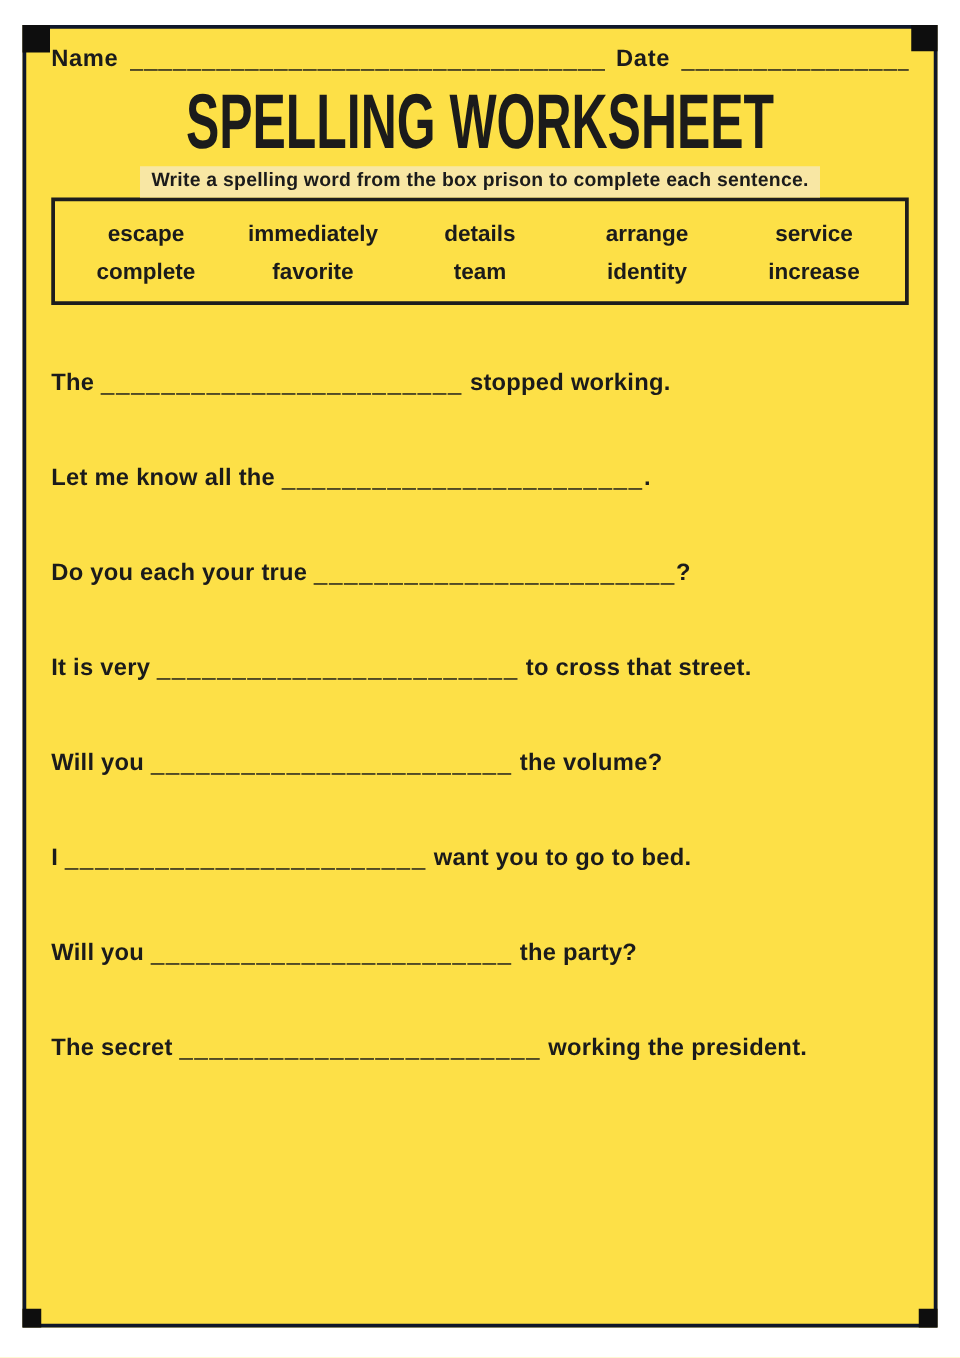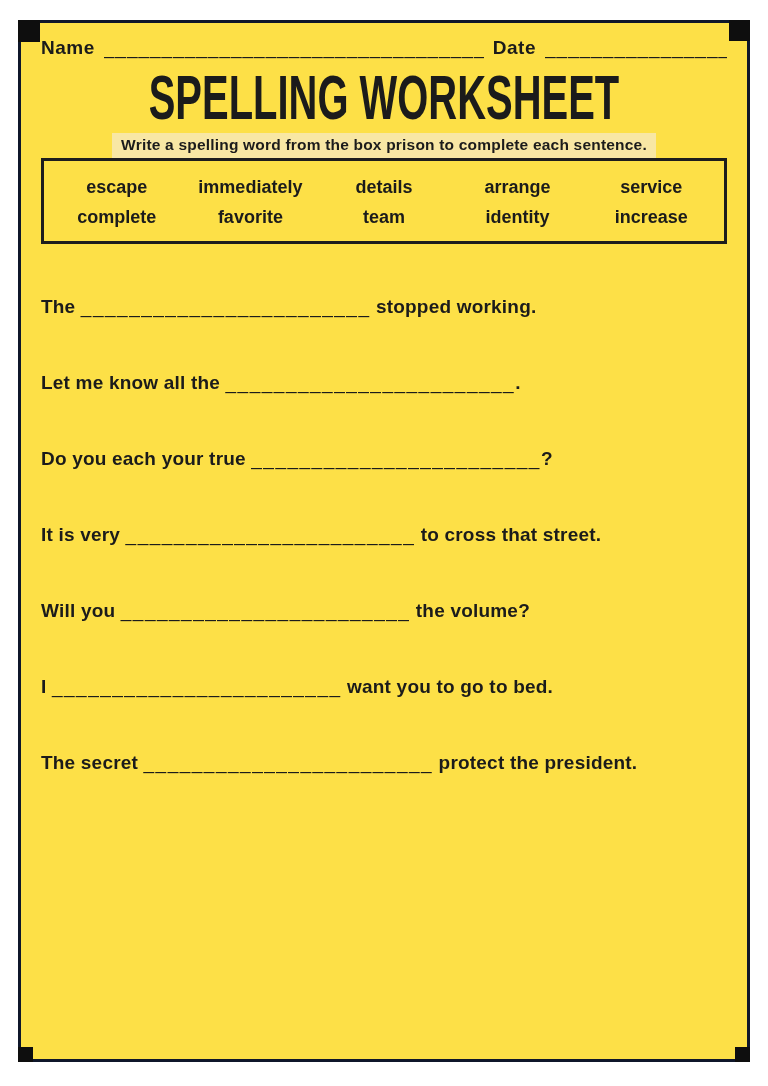--- a/index.html
+++ b/index.html
@@ -139,17 +139,18 @@
       </div>
     </div>
 
     <div class="sentences">
       <div class="sentence"><span>The </span><span class="blank">________________________</span><span> stopped working.</span></div>
       <div class="sentence"><span>Let me know all the </span><span class="blank">________________________</span><span>.</span></div>
       <div class="sentence"><span>Do you each your true </span><span class="blank">________________________</span><span>?</span></div>
       <div class="sentence"><span>It is very </span><span class="blank">________________________</span><span> to cross that street.</span></div>
       <div class="sentence"><span>Will you </span><span class="blank">________________________</span><span> the volume?</span></div>
       <div class="sentence"><span>I </span><span class="blank">________________________</span><span> want you to go to bed.</span></div>
-      <div class="sentence"><span>The secret </span><span class="blank">________________________</span><span> protect the president.</span></div>
+      <div class="sentence"><span>Will you </span><span class="blank">________________________</span><span> the party?</span></div>
+      <div class="sentence"><span>The secret </span><span class="blank">________________________</span><span> working the president.</span></div>
     </div>
 
   </div>
 </div>
 
 </body></html>

